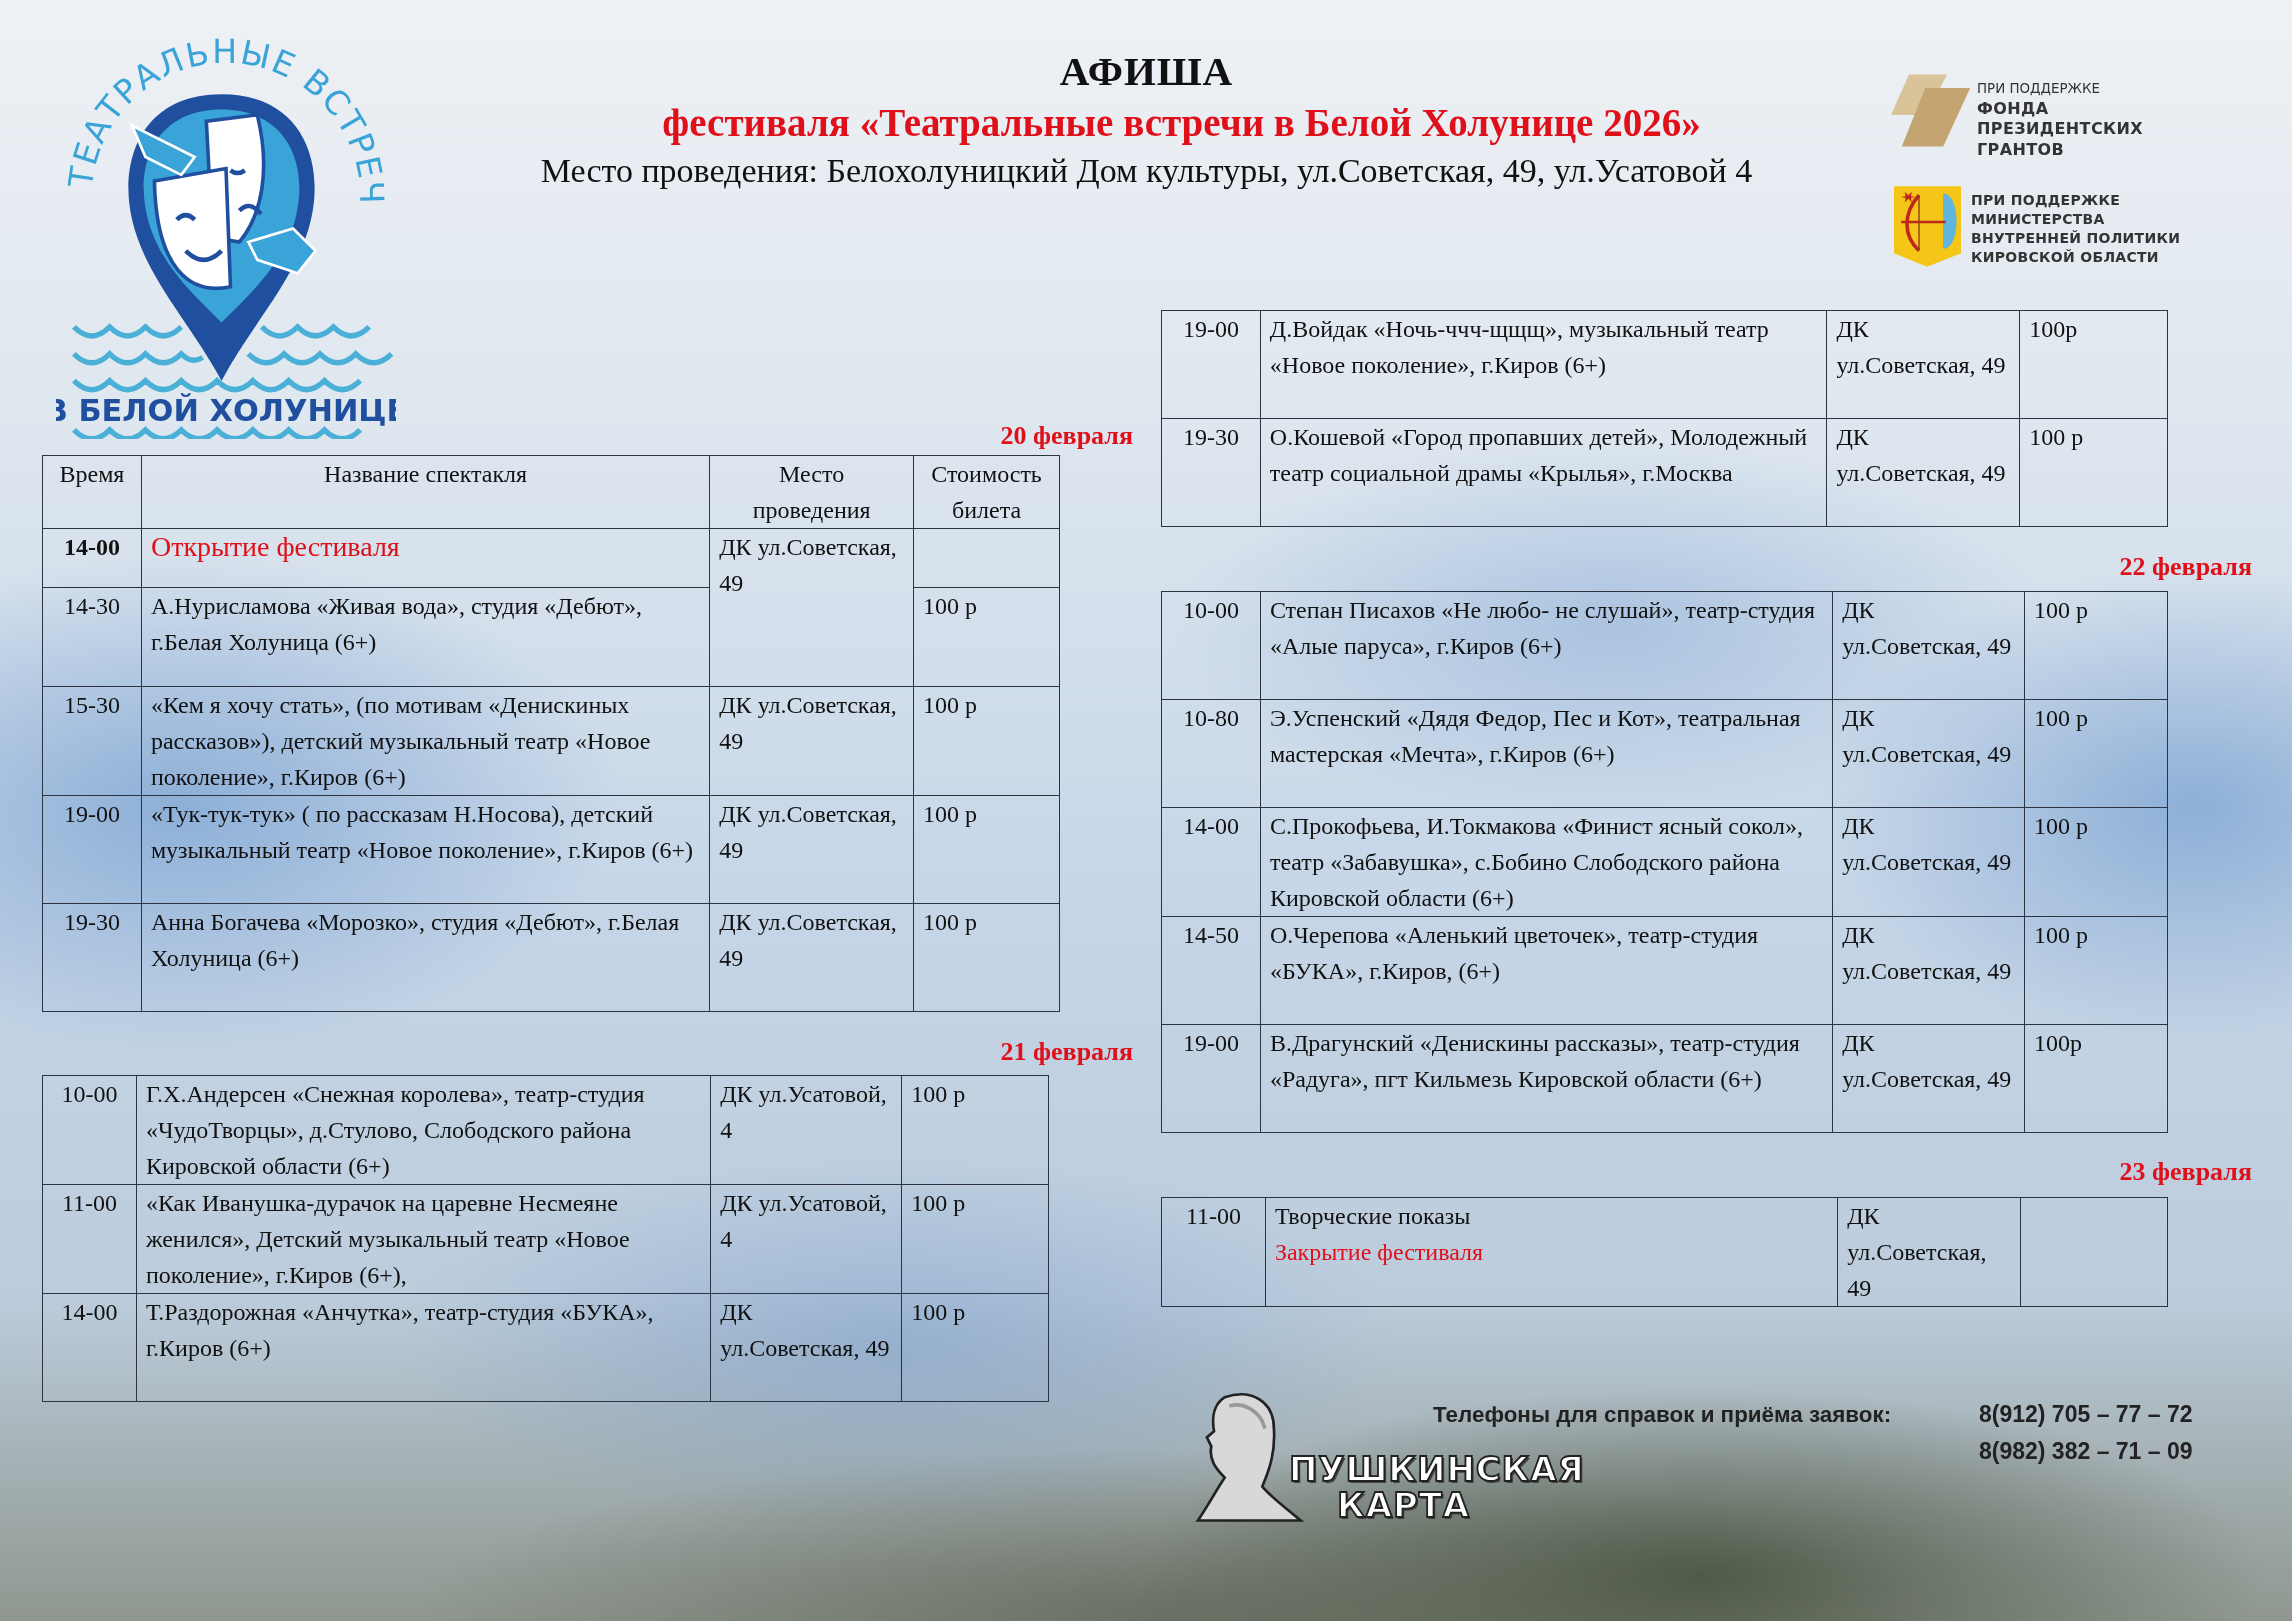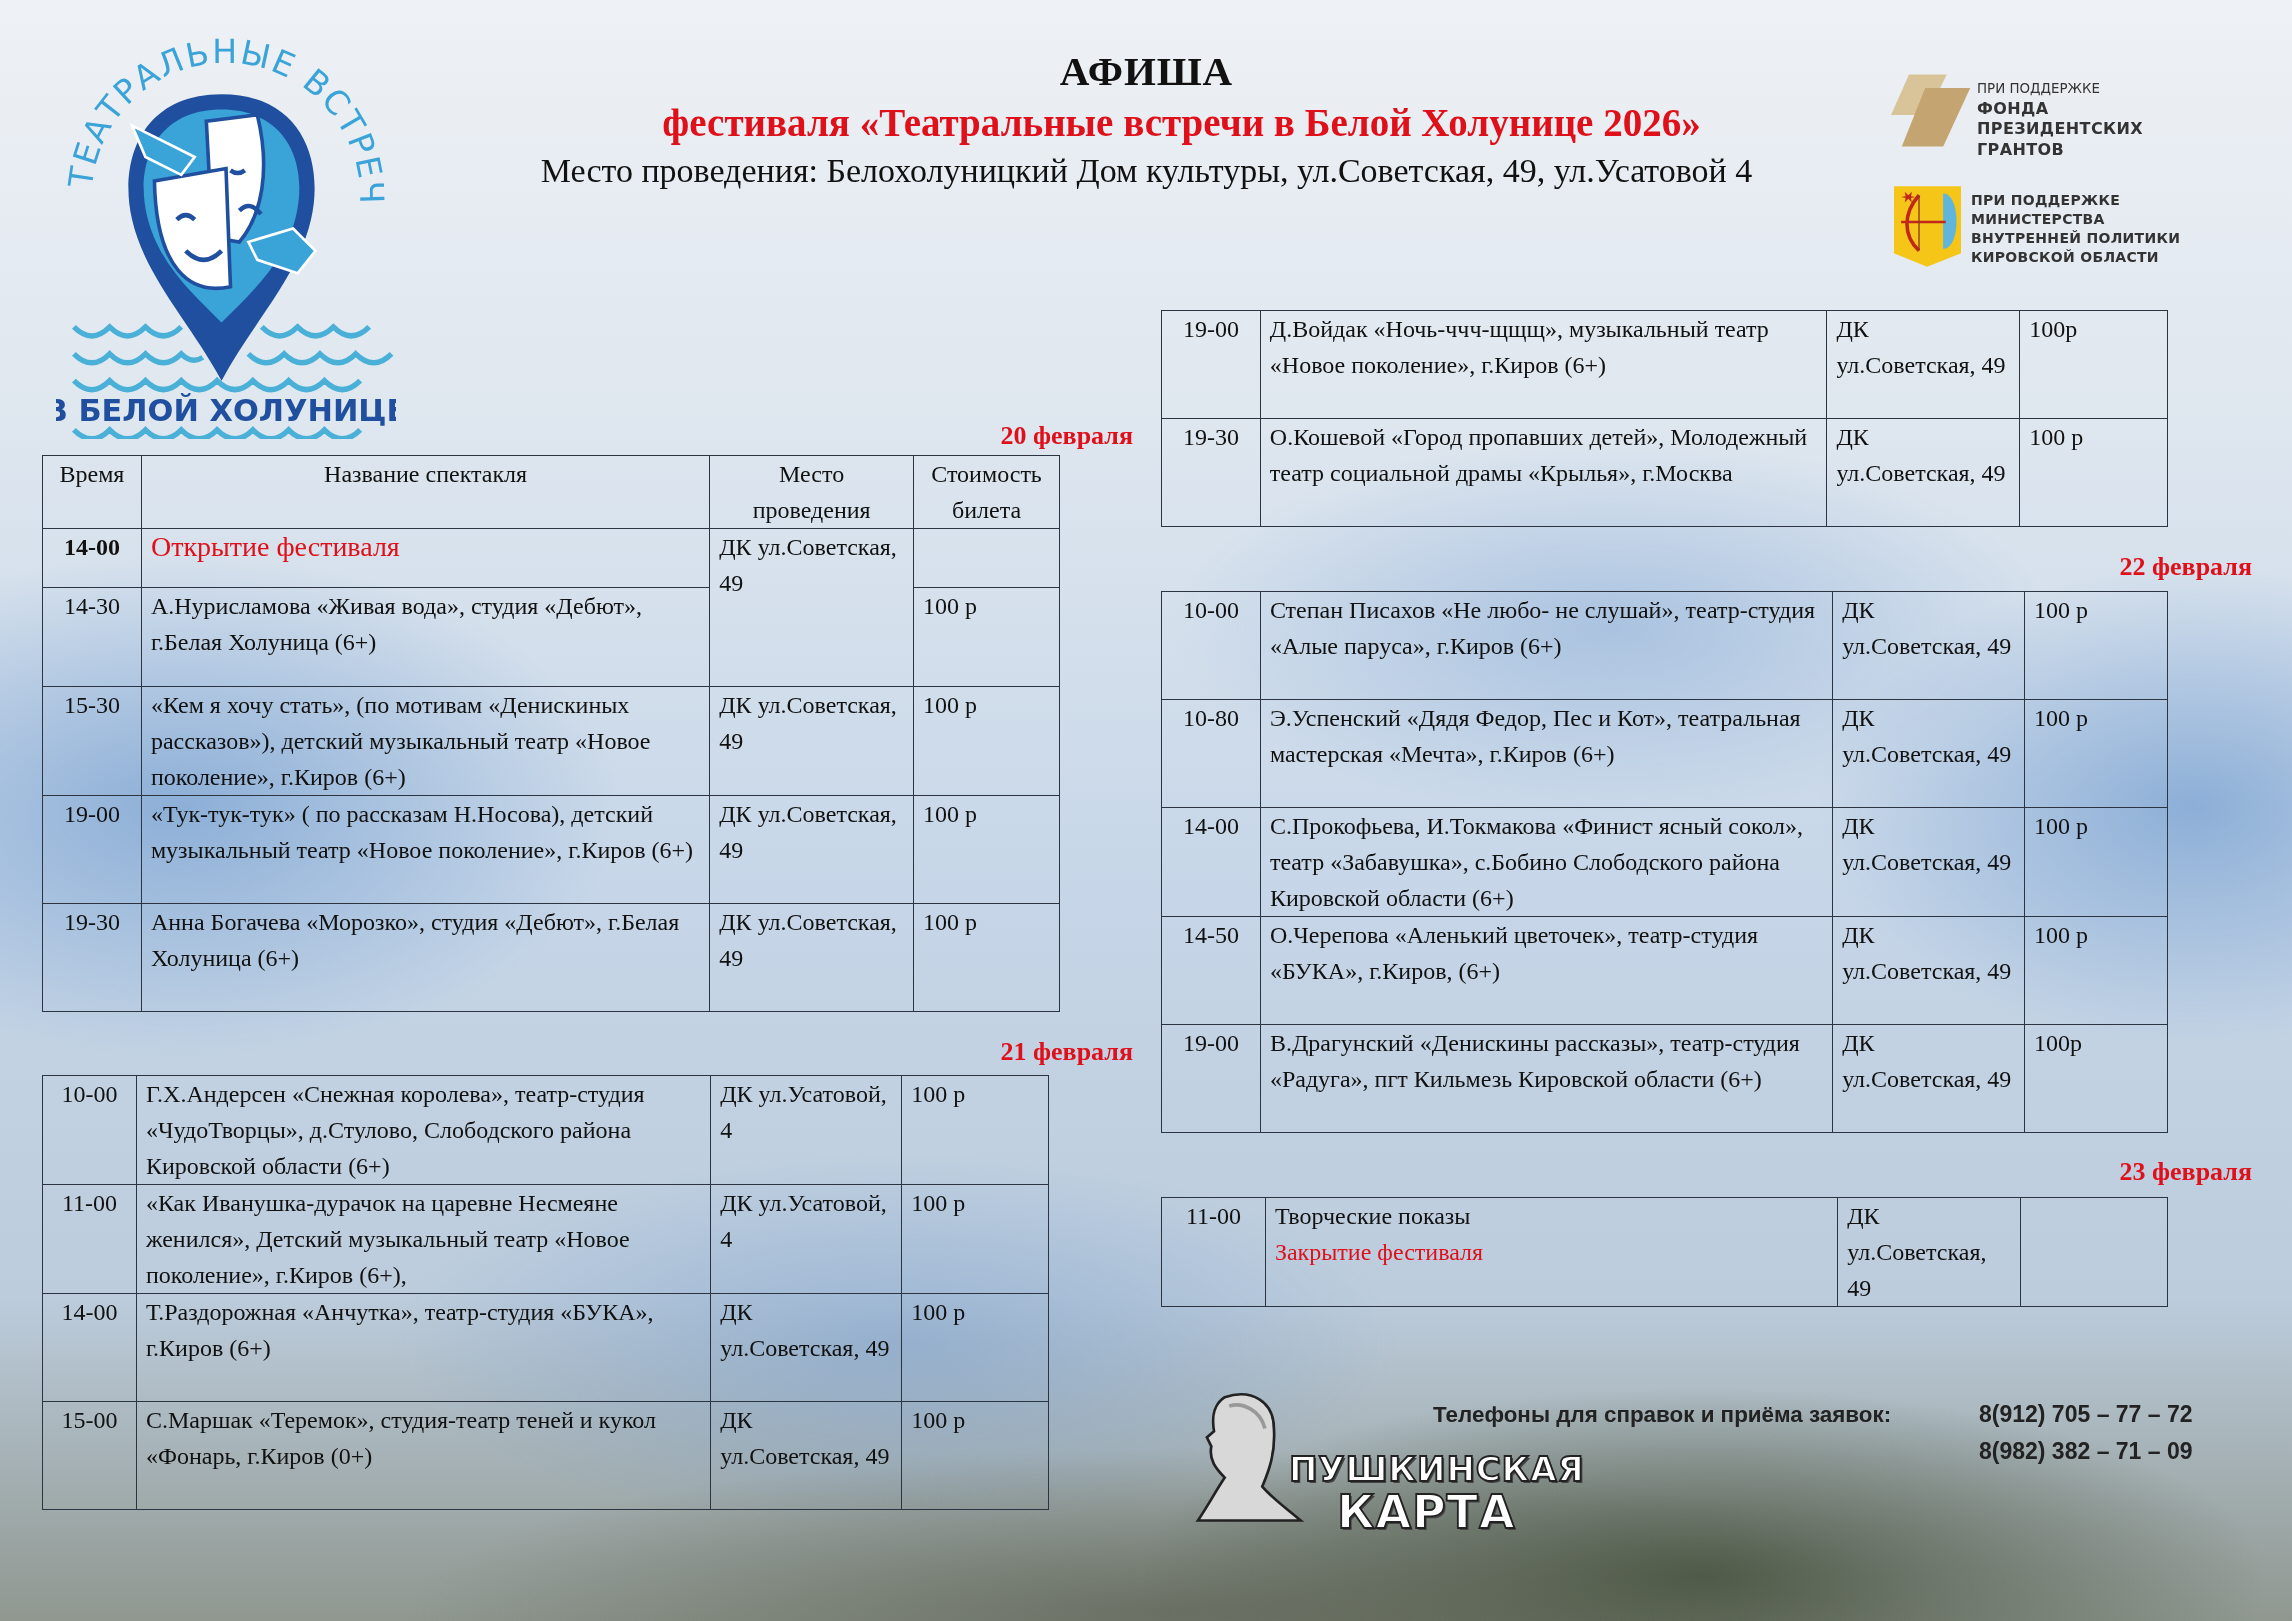--- a/index.html
+++ b/index.html
@@ -196,26 +196,20 @@
     <td>«Как Иванушка-дурачок на царевне Несмеяне женился», Детский музыкальный театр «Новое поколение», г.Киров (6+),</td>
     <td>ДК ул.Усатовой, 4</td>
     <td>100 р</td>
   </tr>
   <tr class="row3">
     <td class="time">14-00</td>
     <td>Т.Раздорожная «Анчутка», театр-студия «БУКА», г.Киров (6+)</td>
     <td>ДК ул.Советская, 49</td>
     <td>100 р</td>
   </tr>
-  <tr class="row3">
-    <td class="time">15-00</td>
-    <td>С.Маршак «Теремок», студия-театр теней и кукол «Фонарь, г.Киров (0+)</td>
-    <td>ДК ул.Советская, 49</td>
-    <td>100 р</td>
-  </tr>
 </tbody>
   </table>
 
 <table class="sched" style="left:1161px; top:310px; width:1007px;">
   <colgroup>
       <col style="width:99px">
       <col style="width:568px">
       <col style="width:193px">
       <col style="width:148px">
     </colgroup>
@@ -297,19 +291,19 @@
   </tr>
 </tbody>
   </table>
 
 <div class="abs pushkin">
   <svg width="143" height="139" viewBox="0 0 160 155" style="position:absolute; left:0; top:0">
     <path d="M 40 10 C 70 0 95 15 95 45 C 97 75 88 95 82 110 C 95 125 110 135 125 148 L 10 148 C 22 130 30 115 40 100 C 30 90 22 80 25 65 L 20 55 L 28 48 C 25 30 28 18 40 10 Z" fill="#d8d8d8" stroke="#222" stroke-width="3"></path>
     <path d="M 45 20 C 60 15 80 25 85 45" stroke="#999" stroke-width="4" fill="none"></path>
   </svg>
   <div class="pushkin-text" style="left:100px; top:61px; font-size:34px;">ПУШКИНСКАЯ</div>
-  <div class="pushkin-text" style="left:148px; top:97px; font-size:46px;">КАРТА</div>
+  <div class="pushkin-text" style="left:148px; top:97px; font-size:34px;">КАРТА</div>
 </div>
 
 <div class="abs phones-label">Телефоны для справок и приёма заявок:</div>
 <div class="abs phone" style="top:1401px">8(912) 705 – 77 – 72</div>
 <div class="abs phone" style="top:1438px">8(982) 382 – 71 – 09</div>
 
 
 </body></html>

